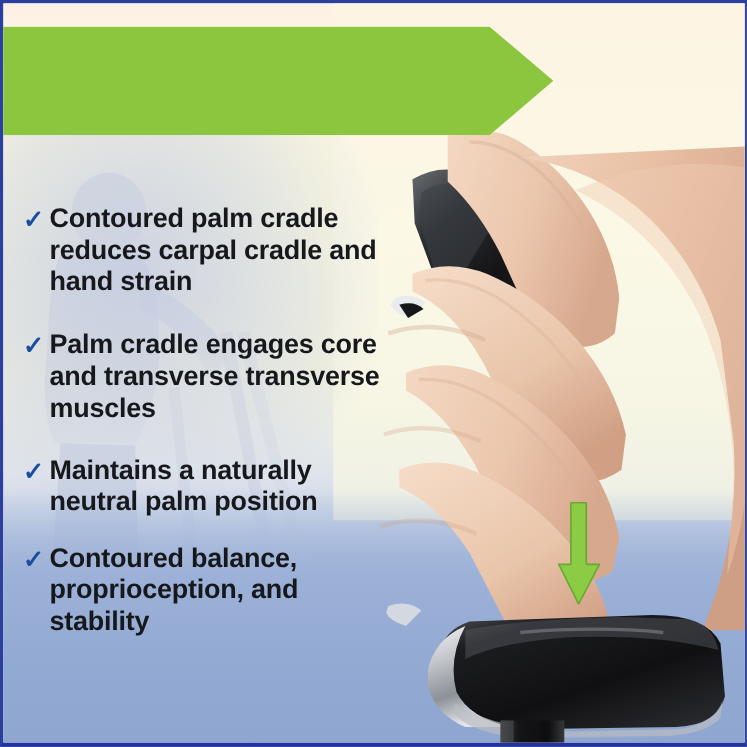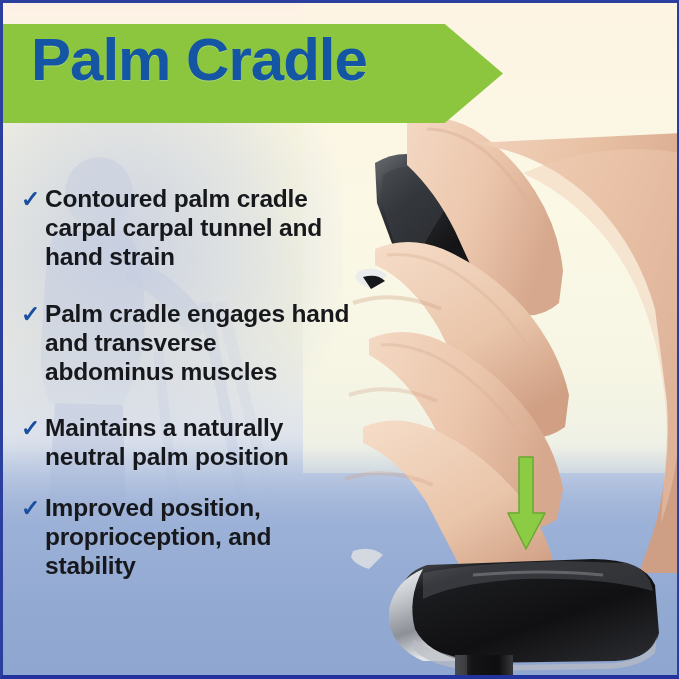--- a/index.html
+++ b/index.html
@@ -244,42 +244,41 @@
       <rect x="452" y="652" width="58" height="27" fill="url(#shaftG)"></rect>
       <rect x="452" y="652" width="12" height="27" fill="#55575c" opacity=".5"></rect>
 
       <path d="M356 268 Q372 262 384 272 L370 286 Q356 282 352 274 Z" fill="#e8e9ec" opacity=".9"></path>
       <path d="M360 274 Q374 270 382 278 L368 286 Z" fill="#16171a"></path>
       <path d="M350 548 Q368 542 380 552 L366 566 Q352 562 348 554 Z" fill="#dddfe3" opacity=".85"></path>
     </svg>
   </div>
 
   <div class="banner"></div>
-  <div class="banner-title">Palm Cradle</div>
 
   <div class="bullets">
 
     <div class="bullet">
       <span class="check">✓</span>
-      <span class="bullet-text">Contoured palm cradle carpal carpal tunnel and hand strain</span>
-    </div>
-
-    <div class="bullet">
-      <span class="check">✓</span>
-      <span class="bullet-text">Palm cradle engages hand and transverse abdominus muscles</span>
+      <span class="bullet-text">Contoured palm cradle reduces carpal cradle and hand strain</span>
+    </div>
+
+    <div class="bullet">
+      <span class="check">✓</span>
+      <span class="bullet-text">Palm cradle engages core and transverse transverse muscles</span>
     </div>
 
     <div class="bullet">
       <span class="check">✓</span>
       <span class="bullet-text">Maintains a naturally neutral palm position</span>
     </div>
 
     <div class="bullet">
       <span class="check">✓</span>
-      <span class="bullet-text">Improved position, proprioception, and stability</span>
+      <span class="bullet-text">Contoured balance, proprioception, and stability</span>
     </div>
 
   </div>
 
   <div class="arrow">
     <svg viewBox="0 0 42 96">
       <path d="M13 2 L27 2 L27 58 L39 58 L20 94 L2 58 L13 58 Z" fill="#8ccc44" stroke="#6aa832" stroke-width="1.5" stroke-linejoin="round"></path>
     </svg>
   </div>
 

